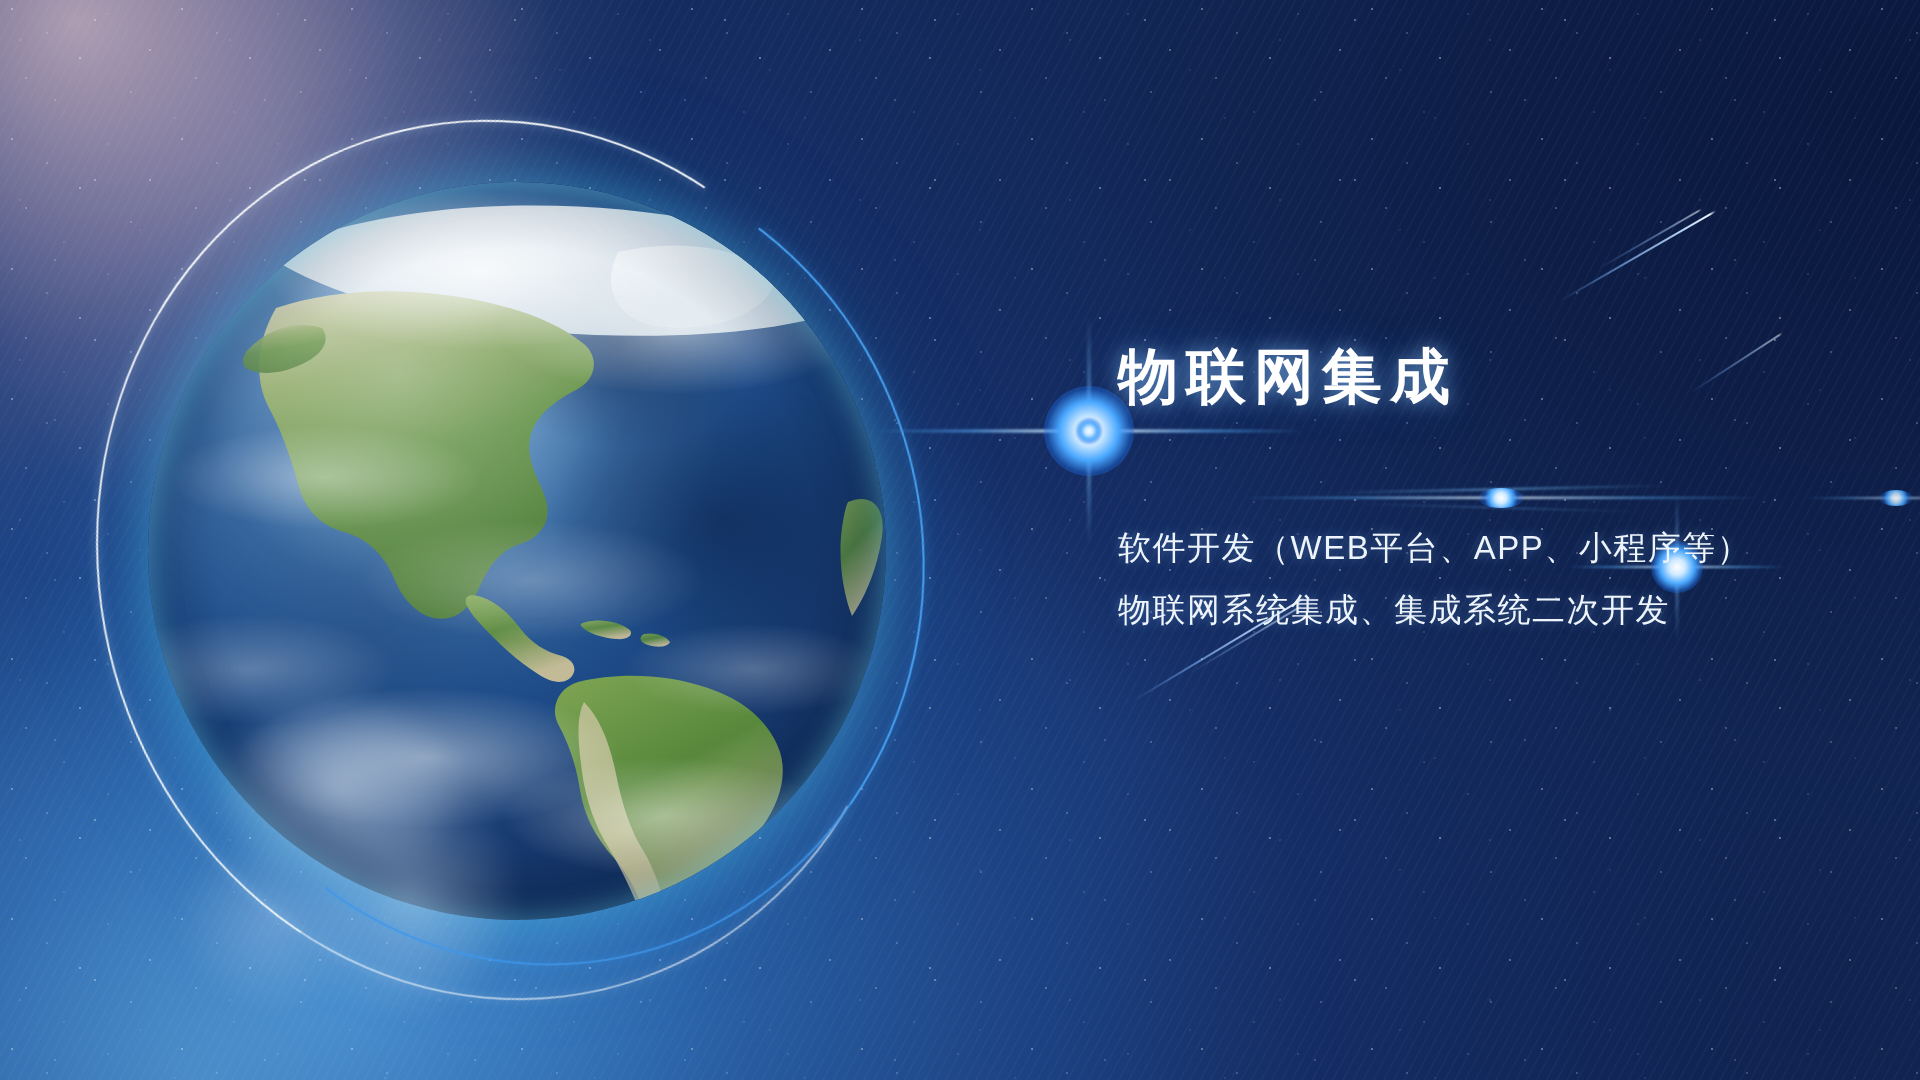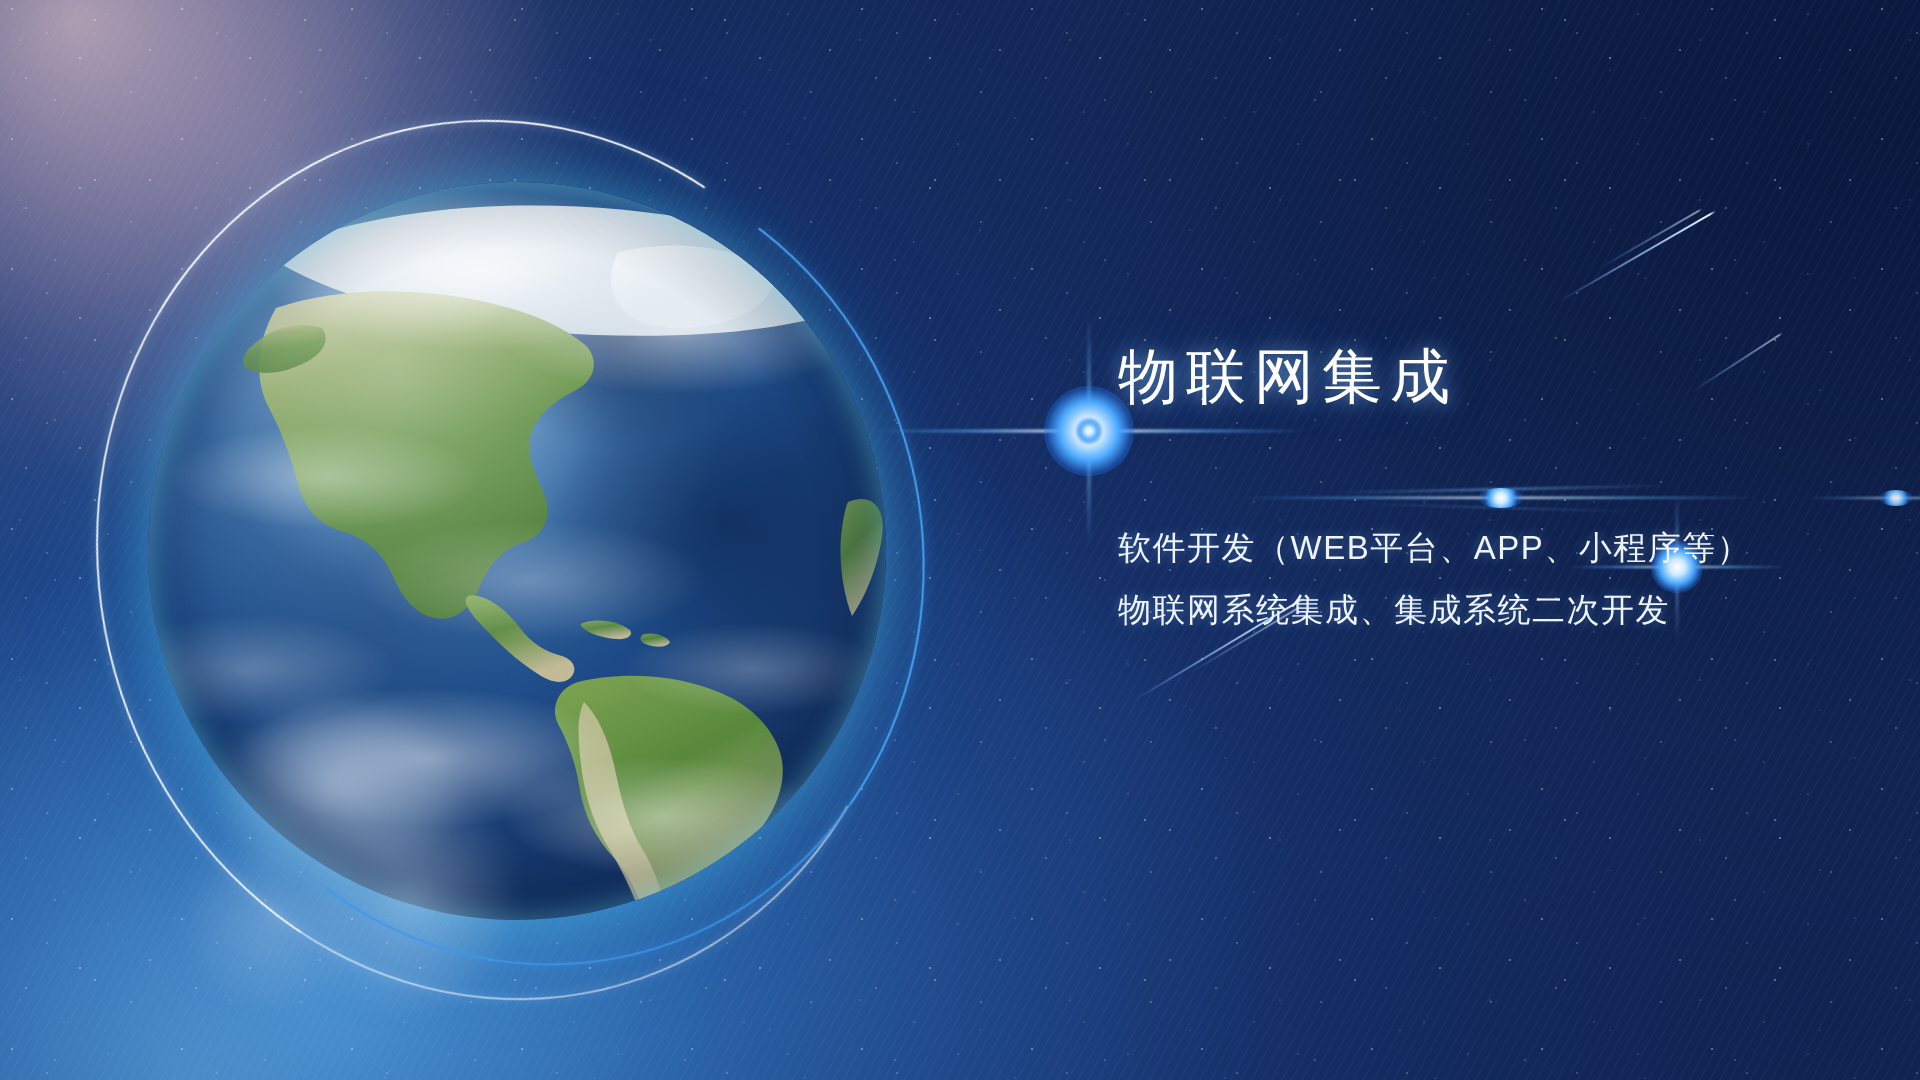--- a/index.html
+++ b/index.html
@@ -261,21 +261,21 @@
 
   
   .title {
     position: absolute;
     left: 1118px;
     top: 345px;
     font-size: 60px;
     line-height: 1.05;
     letter-spacing: 8px;
     color: #ffffff;
-    font-weight: 400;
+    font-weight: 700;
     white-space: nowrap;
     text-shadow: 0 0 18px rgba(150,205,255,0.55), 0 0 42px rgba(80,160,250,0.35);
   }
   .subtitle {
     position: absolute;
     left: 1118px;
     font-size: 33px;
     line-height: 1;
     letter-spacing: 1.5px;
     color: #eef4fb;

